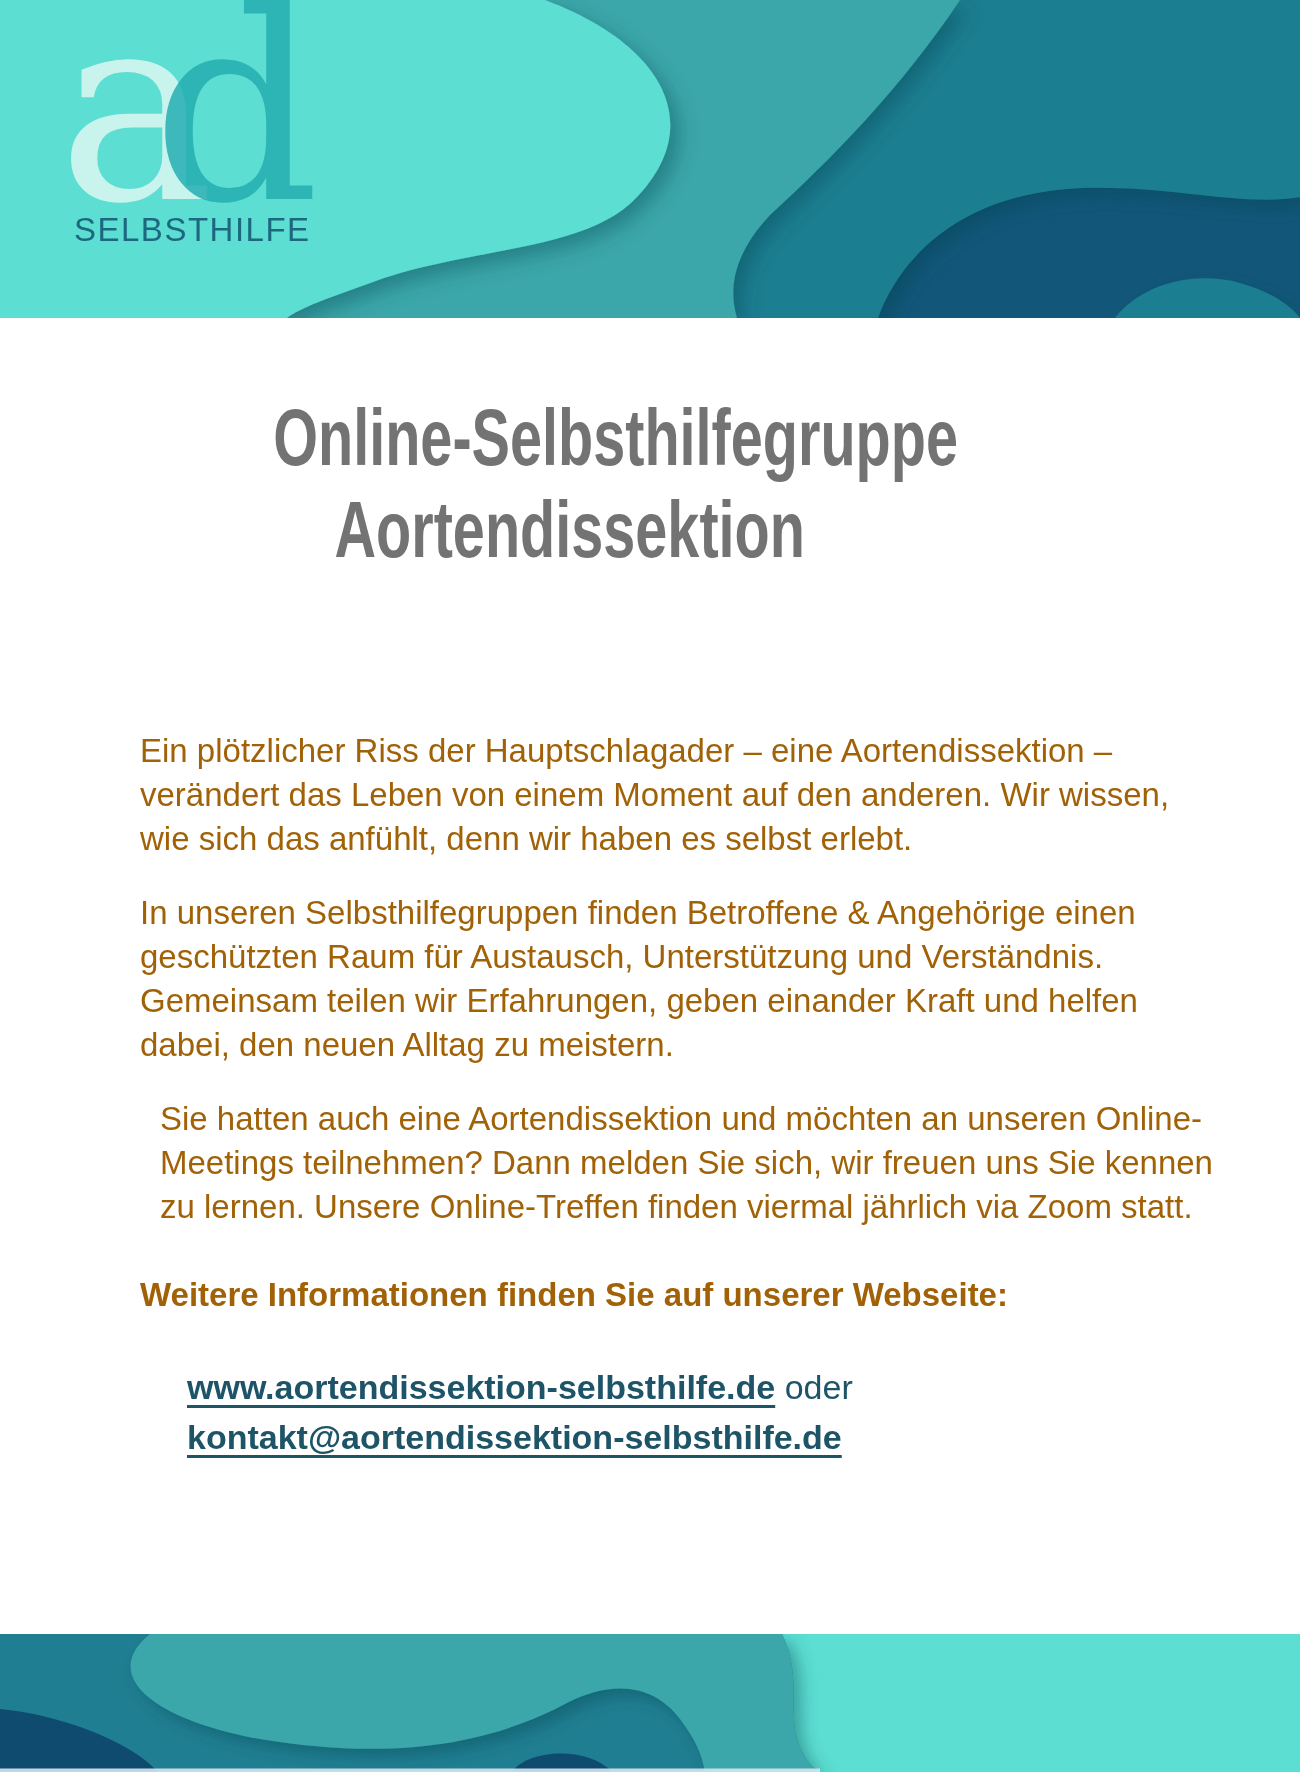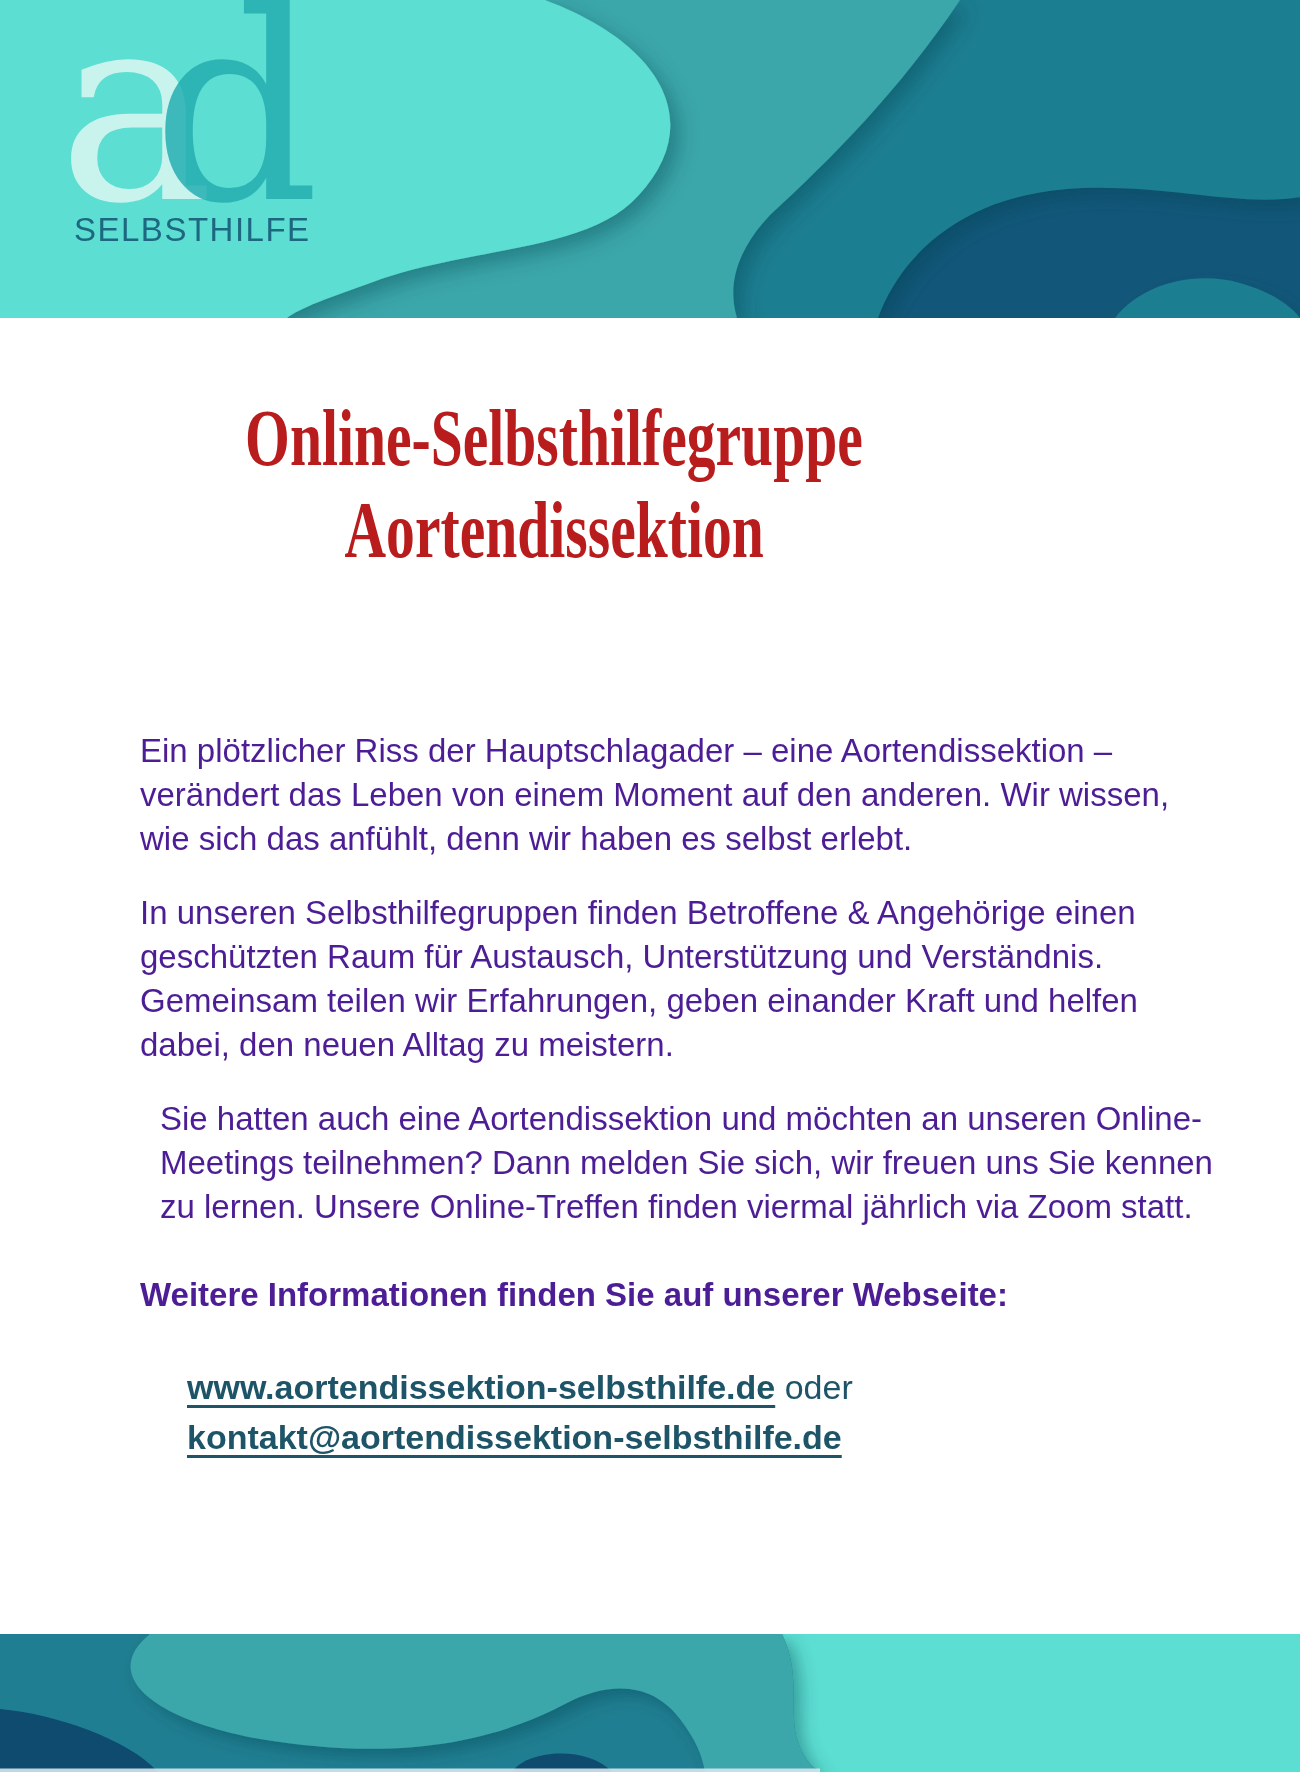--- a/index.html
+++ b/index.html
@@ -14,27 +14,27 @@
 
   
   .logo{position:absolute;left:58px;top:-22px;white-space:nowrap;
         font-family:"DejaVu Serif",serif;line-height:1;}
   .logo-a{font-size:262px;color:#c9f4ee;}
   .logo-d{font-size:262px;color:rgba(36,174,178,.85);margin-left:-62px;}
   .logo-caption{position:absolute;left:74px;top:211px;
         font-size:33px;letter-spacing:1.5px;color:#1d6880;font-weight:400;}
 
   
-  .title{position:absolute;left:124px;top:392px;width:860px;text-align:center;
-         color:#b91c1c;font-family:Liberation Serif, serif;font-weight:bold;
+  .title{position:absolute;left:140px;top:392px;width:860px;text-align:center;
+         color:#737373;font-family:Liberation Sans, sans-serif;font-weight:bold;
          font-size:80px;line-height:92px;}
   .title .tline{display:inline-block;transform:scaleX(.72);white-space:nowrap;}
 
   
-  .para{position:absolute;left:140px;width:1060px;color:#4c1d95;
+  .para{position:absolute;left:140px;width:1060px;color:#a16207;
         font-size:33px;line-height:44px;white-space:pre-line;}
   .p1{top:729px;} .p2{top:891px;} .p3{top:1097px;margin-left:20px;} .p4{top:1273px;font-weight:bold;}
 
   .links{position:absolute;left:140px;top:1362px;width:1060px;color:#1d5467;
          font-size:34px;line-height:50px;font-weight:bold;margin-left:47px;}
   .links a{color:#1d5467;text-decoration:underline;
            text-decoration-thickness:3px;text-underline-offset:6px;}
   .links .plain{font-weight:normal;}
 </style>
 </head>

